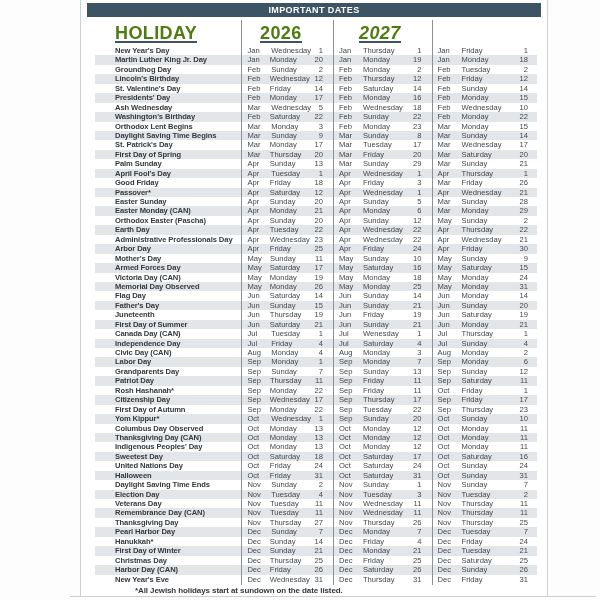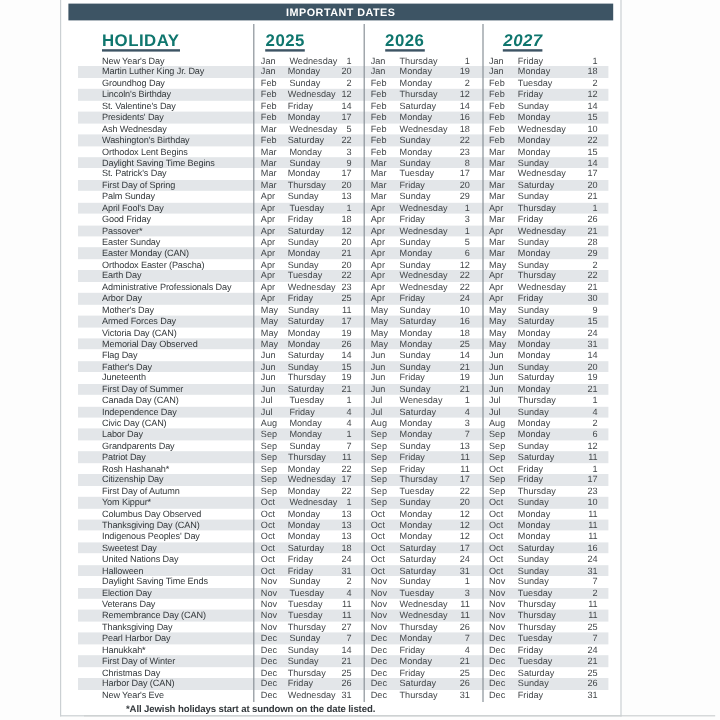--- a/index.html
+++ b/index.html
@@ -4,21 +4,21 @@
 <style>
   html,body{margin:0;padding:0;}
   body{
     width:600px;height:600px;position:relative;
     background:#fdfdfd;
     font-family:"Liberation Sans", sans-serif;
     -webkit-font-smoothing:antialiased;
     overflow:hidden;
   }
   .page{
-    position:absolute;left:50px;top:0;
+    position:absolute;left:80px;top:0;
     width:468px;height:597px;
     background:#ffffff;
     border-left:1px solid #cbd0d3;
     border-right:1px solid #cbd0d3;
     border-bottom:1px solid #cbd0d3;
     box-sizing:border-box;
   }
   .titlebar{
     margin:3px 6px 0 6px;height:14px;line-height:14px;
     background:#3d5464;color:#ffffff;
@@ -27,30 +27,30 @@
   }
   .divider{position:absolute;top:20px;height:565px;width:1px;background:#8a9298;}
   .dv1{left:160px;} .dv2{left:252px;} .dv3{left:351px;}
   .grid{display:flex;margin:0 10px 0 14px;}
   .c-name{width:146px;box-sizing:border-box;}
   .c-y1{width:92px;box-sizing:border-box;}
   .c-y2{width:99px;box-sizing:border-box;}
   .c-y3{width:107px;box-sizing:border-box;}
   .head-row{padding-top:8px;height:21px;align-items:flex-start;}
   .colhead{
-    display:inline-block;color:#0f766e;font-weight:bold;font-size:14px;
+    display:inline-block;color:#4d7c0f;font-weight:bold;font-size:18px;
     letter-spacing:.4px;border-bottom:2px solid #3d5464;padding-bottom:1px;line-height:14px;
   }
   .hn{margin-left:20px;}
   .hy1{margin-left:11px;} .hy2{margin-left:19px;} .hy3{margin-left:19px;font-style:italic;}
   .rows{margin-top:0;}
   .row{height:9.44px;line-height:9.44px;font-size:7.6px;color:#43474a;}
   .row:nth-child(even){background:#e3e6e9;}
   .cell{overflow:hidden;white-space:nowrap;}
-  .name{padding-left:20px;font-weight:normal;color:#34393c;letter-spacing:-0.1px;}
+  .name{padding-left:20px;font-weight:bold;color:#34393c;letter-spacing:-0.1px;}
   .yr{display:flex;padding-left:7px;}
   .yr .m{width:24px;}
   .yr .w{width:48px;}
   .yr .d{flex:1;text-align:right;padding-right:9px;}
   .footnote{
     margin:2px 0 0 54px;font-size:8px;font-weight:600;color:#33383c;letter-spacing:-0.1px;
   }
   .bottom-edge{position:absolute;left:70px;top:596px;width:526px;height:1px;background:#cdd0d2;}
 </style>
 </head>
@@ -60,23 +60,20 @@
   <div class="titlebar">IMPORTANT DATES</div>
 
   <div class="divider dv1"></div>
   <div class="divider dv2"></div>
   <div class="divider dv3"></div>
 
   <div class="grid head-row">
     <div class="c-name">
       <span class="colhead hn">HOLIDAY</span>
     </div>
-    <div class="c-y1">
-      <span class="colhead hy1">2025</span>
-    </div>
     <div class="c-y2">
       <span class="colhead hy2">2026</span>
     </div>
     <div class="c-y3">
       <span class="colhead hy3">2027</span>
     </div>
   </div>
 
   <div class="rows" id="rows">
   <div class="grid row">

